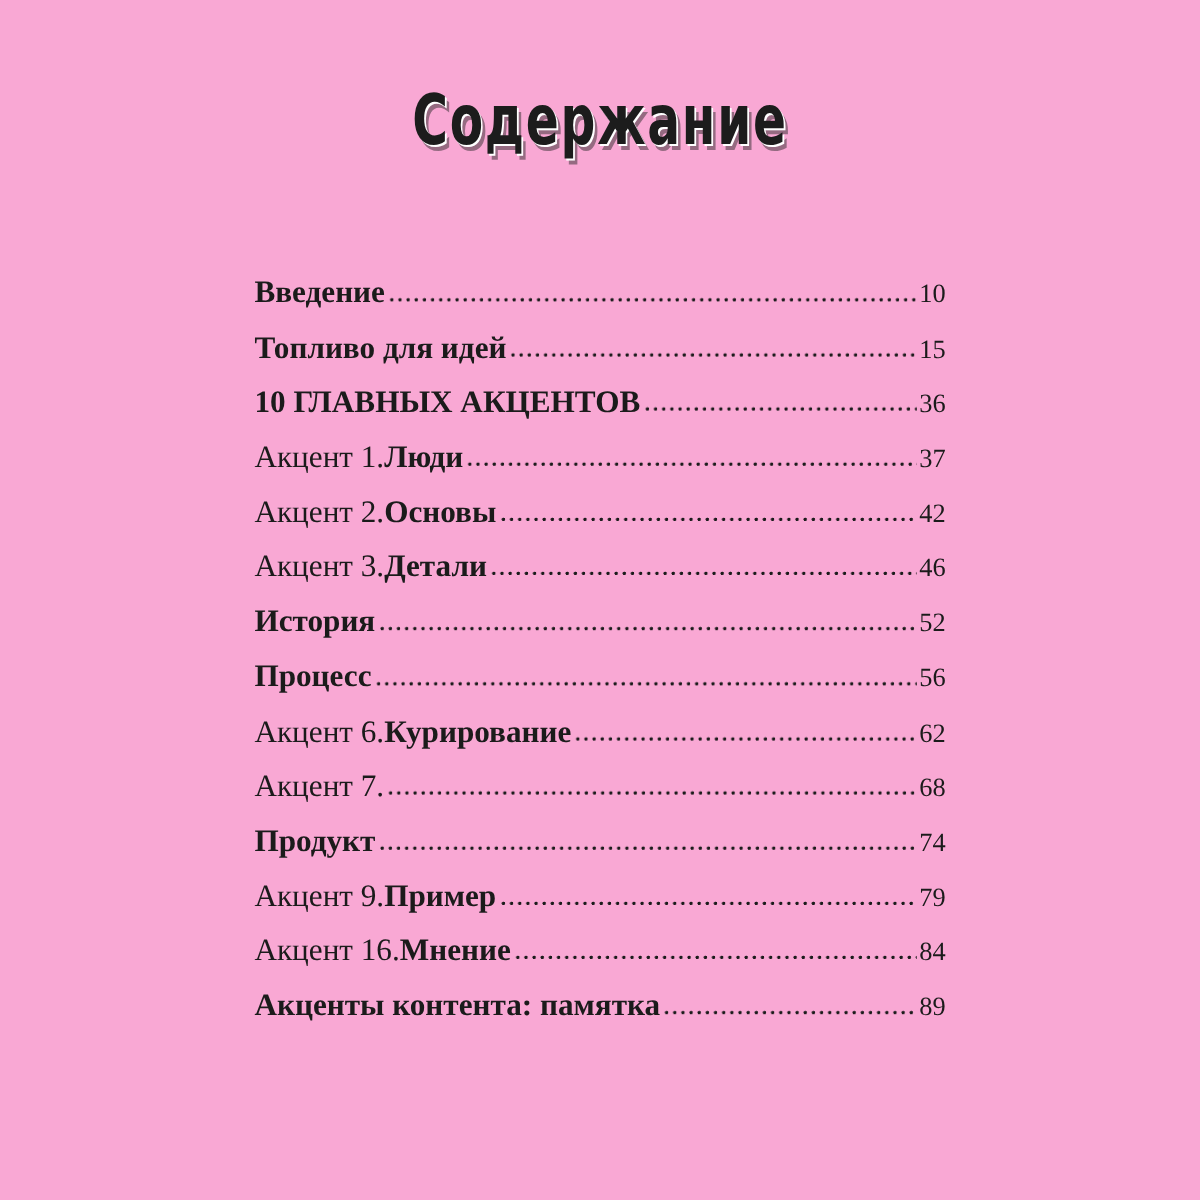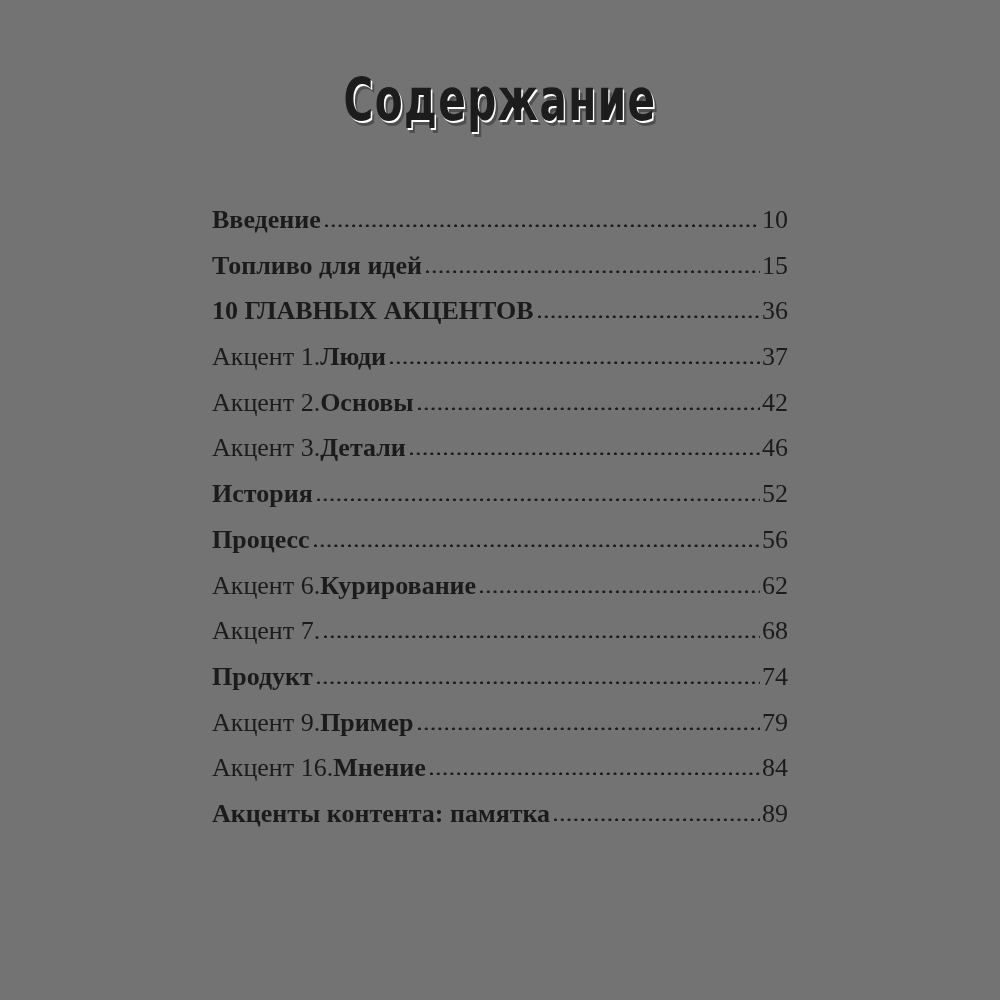--- a/index.html
+++ b/index.html
@@ -4,42 +4,42 @@
 <style>
   html, body {
     margin: 0;
     padding: 0;
     background: #ffffff;
   }
   .page {
     position: relative;
     width: 1000px;
     height: 1000px;
-    background: #737373;
+    background: #f9a8d4;
     overflow: hidden;
     font-family: "Liberation Serif", "DejaVu Serif", serif;
     color: #1b1b1b;
   }
   .title {
     margin: 71px 0 0 0;
     text-align: center;
     font-family: "DejaVu Sans", sans-serif;
     font-weight: bold;
     font-size: 58px;
     line-height: 1;
     letter-spacing: 2px;
     color: #1c1c1c;
     transform: scaleX(0.70);
     transform-origin: 50% 50%;
     text-shadow: 2px 2px 0 #ffffff, 5px 5px 0 rgba(40,40,40,0.48);
     white-space: nowrap;
   }
   .toc {
     width: 576px;
-    margin: 68px auto 0 auto;
+    margin: 92px auto 0 auto;
   }
   .toc-row {
     display: flex;
     align-items: baseline;
     height: 45.7px;
     font-size: 26px;
     line-height: 45.7px;
     white-space: nowrap;
   }
   .entry-prefix {
@@ -53,21 +53,21 @@
     min-width: 14px;
     height: 5px;
     margin: 0 2px 0 3px;
     background-image: radial-gradient(circle at 2.5px 2.8px, #1b1b1b 1.15px, rgba(0,0,0,0) 1.7px);
     background-size: 6.8px 5px;
     background-repeat: repeat-x;
     background-position: left bottom;
   }
   .page-number {
     font-weight: normal;
-    font-size: 26px;
+    font-size: 22px;
   }
 </style>
 </head>
 <body>
 
 <div class="page">
   <h1 class="title">Содержание</h1>
 
   <div class="toc">
       <div class="toc-row">

